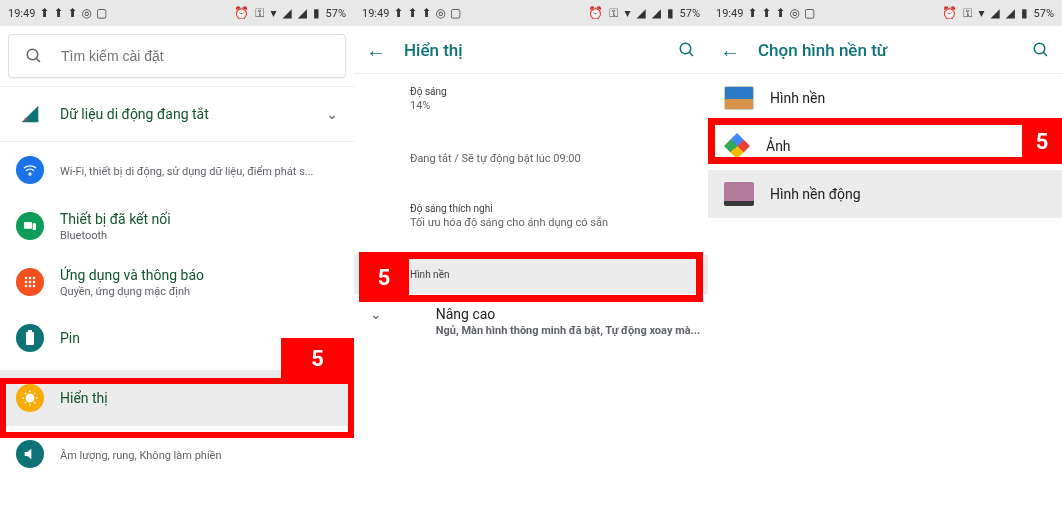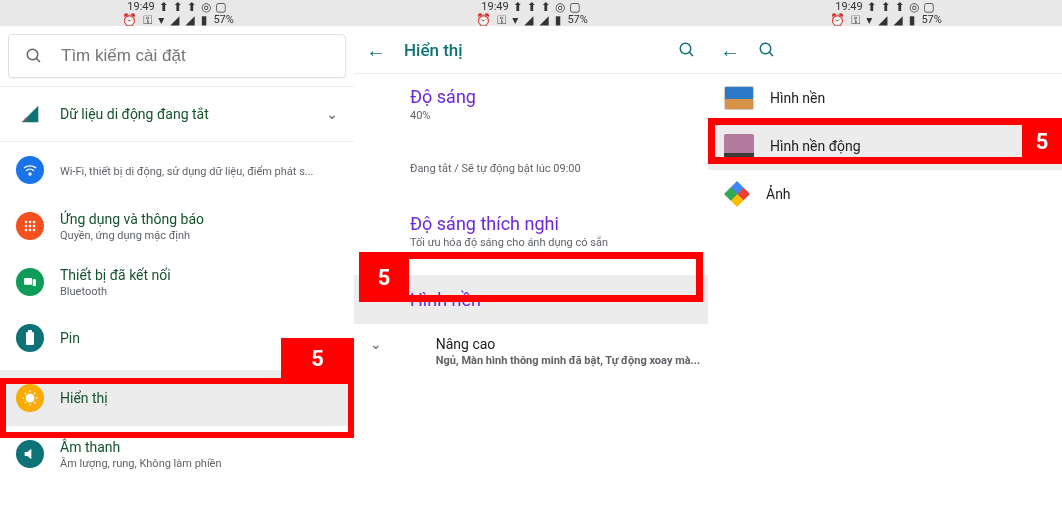--- a/index.html
+++ b/index.html
@@ -19,40 +19,39 @@
   
   .status {
     height: 26px;
     background: #e8e8e8;
     display: flex;
     align-items: center;
     padding: 0 8px;
     font-size: 11px;
     color: #333;
     justify-content: space-between;
-    flex-direction: column;
   }
   .status .left, .status .right { display: flex; align-items: center; gap: 4px; }
   .status .glyph { font-size: 12px; line-height: 1; }
   .status .right span { margin-left: 2px; }
 
   
   .searchbox {
     margin: 8px;
     border: 1px solid #e0e0e0;
     border-radius: 4px;
     height: 44px;
     display: flex;
     align-items: center;
     padding: 0 16px;
     gap: 18px;
     box-shadow: 0 1px 1px rgba(0,0,0,0.05);
   }
   .searchbox input {
-    border: none; outline: none; flex: 1; font-size: 17px; color: #5f6368;
+    border: none; outline: none; flex: 1; font-size: 14px; color: #5f6368;
   }
 
   
   .row {
     display: flex; align-items: center; padding: 10px 16px; gap: 16px; min-height: 56px;
   }
   .iconcircle {
     width: 28px; height: 28px; border-radius: 50%; flex-shrink: 0;
     display: flex; align-items: center; justify-content: center; color: #fff;
     font-size: 15px; font-weight: bold;
@@ -70,21 +69,21 @@
   .appbar {
     height: 48px; display: flex; align-items: center; padding: 0 12px; gap: 18px;
     border-bottom: 1px solid #eee;
   }
   .appbar .back { color: #0d7377; font-size: 20px; }
   .appbar .title { color: #0d7377; font-size: 17px; font-weight: 500; flex: 1; }
   .appbar .search { color: #0d7377; font-size: 18px; }
 
   
   .settingrow { padding: 12px 16px 12px 56px; }
-  .settingrow .t { font-size: 18px; color: #6d28d9; }
+  .settingrow .t { font-size: 10px; color: #404040; }
   .settingrow .s { font-size: 11px; color: #5f6368; margin-top: 2px; white-space: nowrap; overflow: hidden; text-overflow: ellipsis; }
   .advrow { display: flex; padding: 12px 16px; gap: 18px; align-items: flex-start; }
   .advrow .caret { color: #5f6368; font-size: 14px; width: 22px; text-align: center; }
   .advrow .txt { flex: 1; margin-left: 36px; }
   .advrow .t { font-size: 14px; }
   .advrow .s { font-size: 11px; color: #5f6368; margin-top: 2px; white-space: nowrap; overflow: hidden; text-overflow: ellipsis; max-width: 280px; font-weight: bold;}
 
   
   .row3 {
     display: flex; align-items: center; padding: 10px 16px; gap: 16px; min-height: 48px;
@@ -157,20 +156,33 @@
   <div class="row">
     <div class="iconcircle" style="background:#1a73e8">
       <svg width="16" height="16" viewBox="0 0 24 24" fill="none" stroke="#fff" stroke-width="2">
           <path d="M3 9 a14 14 0 0 1 18 0"></path>
           <path d="M6 13 a9 9 0 0 1 12 0"></path>
           <circle cx="12" cy="18" r="1.5" fill="#fff"></circle>
         </svg>
     </div>
     <div class="rowtext">
       <div class="sub">Wi-Fi, thiết bị di động, sử dụng dữ liệu, điểm phát s...</div>
+    </div>
+  </div>
+
+  <div class="row">
+    <div class="iconcircle" style="background:#0d9d58">
+      <svg width="16" height="16" viewBox="0 0 24 24" fill="#fff">
+          <rect x="3" y="6" width="12" height="10" rx="1"></rect>
+          <rect x="16" y="8" width="5" height="10" rx="1"></rect>
+        </svg>
+    </div>
+    <div class="rowtext">
+      <div class="title">Thiết bị đã kết nối</div>
+      <div class="sub">Bluetooth</div>
     </div>
   </div>
 
   <div class="row">
     <div class="iconcircle" style="background:#f4511e">
       <svg width="16" height="16" viewBox="0 0 24 24" fill="#fff">
           <circle cx="6" cy="6" r="2"></circle>
           <circle cx="12" cy="6" r="2"></circle>
           <circle cx="18" cy="6" r="2"></circle>
           <circle cx="6" cy="12" r="2"></circle>
@@ -181,33 +193,20 @@
           <circle cx="18" cy="18" r="2"></circle>
         </svg>
     </div>
     <div class="rowtext">
       <div class="title">Ứng dụng và thông báo</div>
       <div class="sub">Quyền, ứng dụng mặc định</div>
     </div>
   </div>
 
   <div class="row">
-    <div class="iconcircle" style="background:#0d9d58">
-      <svg width="16" height="16" viewBox="0 0 24 24" fill="#fff">
-          <rect x="3" y="6" width="12" height="10" rx="1"></rect>
-          <rect x="16" y="8" width="5" height="10" rx="1"></rect>
-        </svg>
-    </div>
-    <div class="rowtext">
-      <div class="title">Thiết bị đã kết nối</div>
-      <div class="sub">Bluetooth</div>
-    </div>
-  </div>
-
-  <div class="row">
     <div class="iconcircle" style="background:#0d7377">
       <svg width="10" height="16" viewBox="0 0 10 16" fill="#fff">
           <rect x="1" y="2" width="8" height="13" rx="1"></rect>
           <rect x="3" y="0" width="4" height="2"></rect>
         </svg>
     </div>
     <div class="rowtext">
       <div class="title">Pin</div>
     </div>
   </div>
@@ -224,21 +223,20 @@
     </div>
   </div>
 
   <div class="row">
     <div class="iconcircle" style="background:#0d7377">
       <svg width="16" height="16" viewBox="0 0 24 24" fill="#fff">
           <path d="M4 9v6h4l6 5V4L8 9H4z"></path>
         </svg>
     </div>
     <div class="rowtext">
-      <div class="title">Âm thanh</div>
       <div class="sub">Âm lượng, rung, Không làm phiền</div>
     </div>
   </div>
 
   <div class="redfill" style="left:281px; top:338px; width:73px; height:40px;">
       <span>5</span>
     </div>
   <div class="redbox" style="left:0; top:378px; width:354px; height:60px;"></div>
 </div>
 
@@ -269,21 +267,21 @@
     <span class="search">
       <svg width="18" height="18" viewBox="0 0 24 24" fill="none" stroke="#0d7377" stroke-width="2">
           <circle cx="10" cy="10" r="7"></circle>
           <line x1="20" y1="20" x2="15" y2="15"></line>
         </svg>
     </span>
   </div>
 
   <div class="settingrow">
     <div class="t">Độ sáng</div>
-    <div class="s">40%</div>
+    <div class="s">14%</div>
   </div>
   <div class="settingrow" style="margin-top:14px;">
     <div class="s">Đang tắt / Sẽ tự động bật lúc 09:00</div>
   </div>
   <div class="settingrow" style="margin-top:14px;">
     <div class="t">Độ sáng thích nghi</div>
     <div class="s">Tối ưu hóa độ sáng cho ánh dụng có sẵn</div>
   </div>
   <div class="settingrow selected" style="margin-top:14px; padding-top:14px; padding-bottom:14px;">
     <div class="t">Hình nền</div>
@@ -318,38 +316,39 @@
       <span class="glyph">▾</span>
       <span class="glyph">◢</span>
       <span class="glyph">◢</span>
       <span class="glyph">▮</span>
       <span>57%</span>
     </div>
   </div>
 
   <div class="appbar">
     <span class="back">←</span>
+    <span class="title">Chọn hình nền từ</span>
     <span class="search">
       <svg width="18" height="18" viewBox="0 0 24 24" fill="none" stroke="#0d7377" stroke-width="2">
           <circle cx="10" cy="10" r="7"></circle>
           <line x1="20" y1="20" x2="15" y2="15"></line>
         </svg>
     </span>
   </div>
 
   <div class="row3">
     <div class="thumb wallthumb"></div>
     <div class="title">Hình nền</div>
   </div>
+  <div class="row3">
+    <div class="photosthumb"></div>
+    <div class="title">Ảnh</div>
+  </div>
   <div class="row3 selected">
     <div class="thumb livethumb"></div>
     <div class="title">Hình nền động</div>
   </div>
-  <div class="row3">
-    <div class="photosthumb"></div>
-    <div class="title">Ảnh</div>
-  </div>
 
   <div class="redbox" style="left:0; top:118px; width:354px; height:46px; border-width:7px;"></div>
   <div class="redfill" style="left:314px; top:118px; width:40px; height:46px;">
       <span>5</span>
     </div>
 </div>
 
 </body></html>

